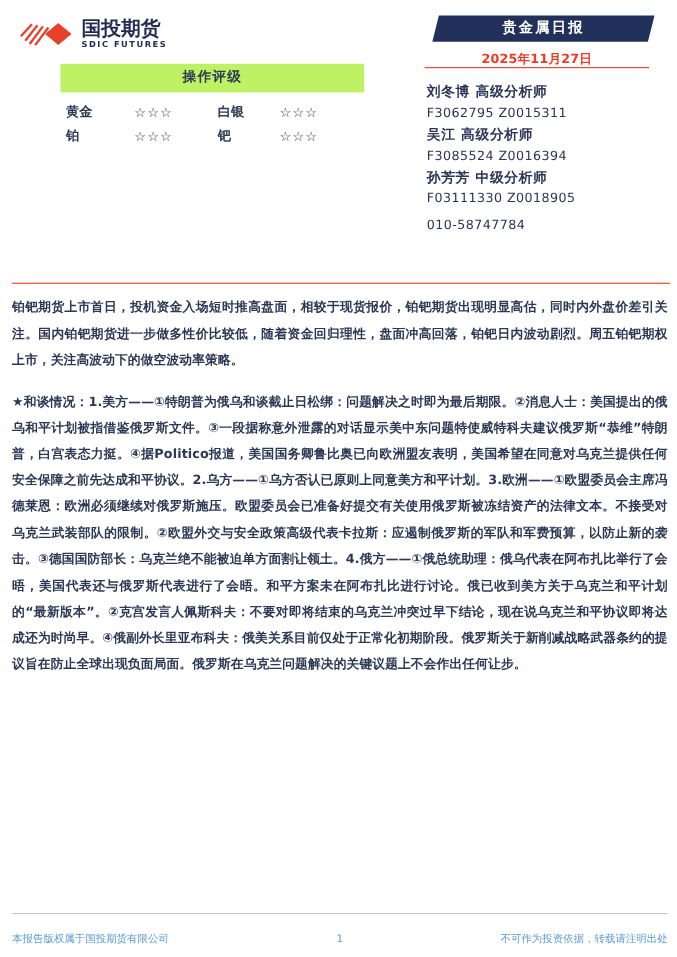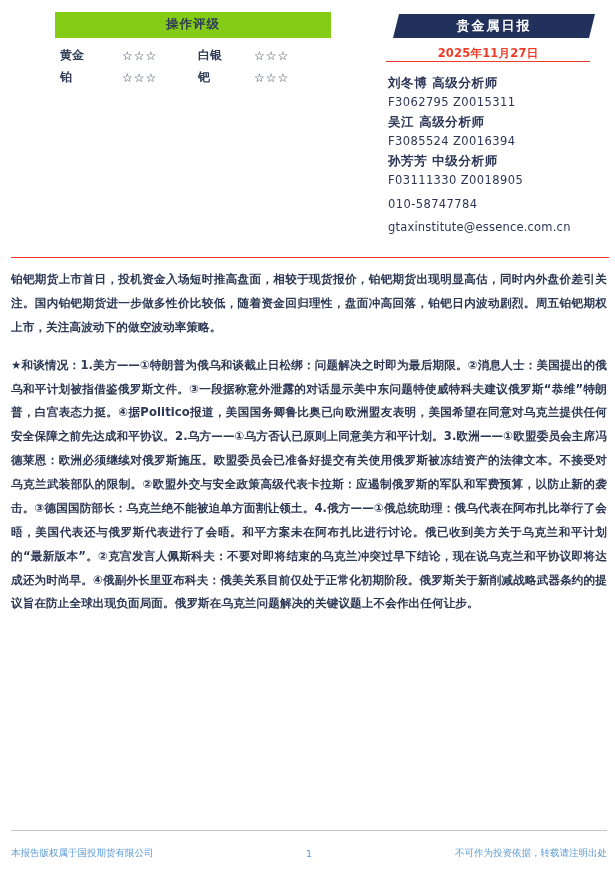--- a/index.html
+++ b/index.html
@@ -68,21 +68,21 @@
     color: #1f2b50;
     margin-top: 1px;
   }
 
   
   .ratings {
     margin: 12px 0 0 55px;
     width: 276px;
   }
   .ratings-title {
-    background: #84cc16;
+    background: #bef264;
     text-align: center;
     font-size: 12.5px;
     font-weight: bold;
     color: #2f3b55;
     padding: 4px 0 5px 0;
     letter-spacing: 1px;
   }
   .ratings-table {
     width: 100%;
     border-collapse: collapse;
@@ -230,20 +230,37 @@
 </style>
 </head>
 <body>
 
 <div class="page">
 
   <div class="header">
 
     <div class="header-left">
 
+      <div class="logo-row">
+        <span class="logo-mark">
+          <svg width="52" height="26" viewBox="0 0 52 26">
+            <g stroke="#e8412a" stroke-width="2.1">
+              <line x1="2" y1="15" x2="12" y2="4"></line>
+              <line x1="6" y1="19" x2="17" y2="5"></line>
+              <line x1="10" y1="22" x2="22" y2="6"></line>
+              <line x1="15" y1="23" x2="27" y2="7"></line>
+            </g>
+            <polygon points="36,3 48,13 36,23 24,13" fill="#e8412a"></polygon>
+          </svg>
+        </span>
+        <span class="logo-text">
+          <div class="logo-cn">国投期货</div>
+          <div class="logo-en">SDIC FUTURES</div>
+        </span>
+      </div>
 
       <div class="ratings">
         <div class="ratings-title">操作评级</div>
         <table class="ratings-table">
           <tbody>
             <tr>
               <td class="cell-name">黄金</td>
               <td class="cell-stars">☆☆☆</td>
               <td class="cell-name2">白银</td>
               <td class="cell-stars2">☆☆☆</td>
@@ -273,21 +290,20 @@
         <div class="analyst-name">刘冬博 高级分析师</div>
         <div class="analyst-code">F3062795 Z0015311</div>
         <div class="analyst-name">吴江 高级分析师</div>
         <div class="analyst-code">F3085524 Z0016394</div>
         <div class="analyst-name">孙芳芳 中级分析师</div>
         <div class="analyst-code">F03111330 Z0018905</div>
       </div>
 
       <div class="contact">
         <div class="contact-phone">010-58747784</div>
-        <div class="contact-email">gtaxinstitute@essence.com.cn</div>
       </div>
 
     </div>
   </div>
 
   <div class="divider"></div>
 
   <div class="content">
     <p class="para spaced">铂钯期货上市首日，投机资金入场短时推高盘面，相较于现货报价，铂钯期货出现明显高估，同时内外盘价差引关注。国内铂钯期货进一步做多性价比较低，随着资金回归理性，盘面冲高回落，铂钯日内波动剧烈。周五铂钯期权上市，关注高波动下的做空波动率策略。</p>
     <p class="para bullet">★和谈情况：1.美方——①特朗普为俄乌和谈截止日松绑：问题解决之时即为最后期限。②消息人士：美国提出的俄乌和平计划被指借鉴俄罗斯文件。③一段据称意外泄露的对话显示美中东问题特使威特科夫建议俄罗斯“恭维”特朗普，白宫表态力挺。④据Politico报道，美国国务卿鲁比奥已向欧洲盟友表明，美国希望在同意对乌克兰提供任何安全保障之前先达成和平协议。2.乌方——①乌方否认已原则上同意美方和平计划。3.欧洲——①欧盟委员会主席冯德莱恩：欧洲必须继续对俄罗斯施压。欧盟委员会已准备好提交有关使用俄罗斯被冻结资产的法律文本。不接受对乌克兰武装部队的限制。②欧盟外交与安全政策高级代表卡拉斯：应遏制俄罗斯的军队和军费预算，以防止新的袭击。③德国国防部长：乌克兰绝不能被迫单方面割让领土。4.俄方——①俄总统助理：俄乌代表在阿布扎比举行了会晤，美国代表还与俄罗斯代表进行了会晤。和平方案未在阿布扎比进行讨论。俄已收到美方关于乌克兰和平计划的“最新版本”。②克宫发言人佩斯科夫：不要对即将结束的乌克兰冲突过早下结论，现在说乌克兰和平协议即将达成还为时尚早。④俄副外长里亚布科夫：俄美关系目前仅处于正常化初期阶段。俄罗斯关于新削减战略武器条约的提议旨在防止全球出现负面局面。俄罗斯在乌克兰问题解决的关键议题上不会作出任何让步。</p>

